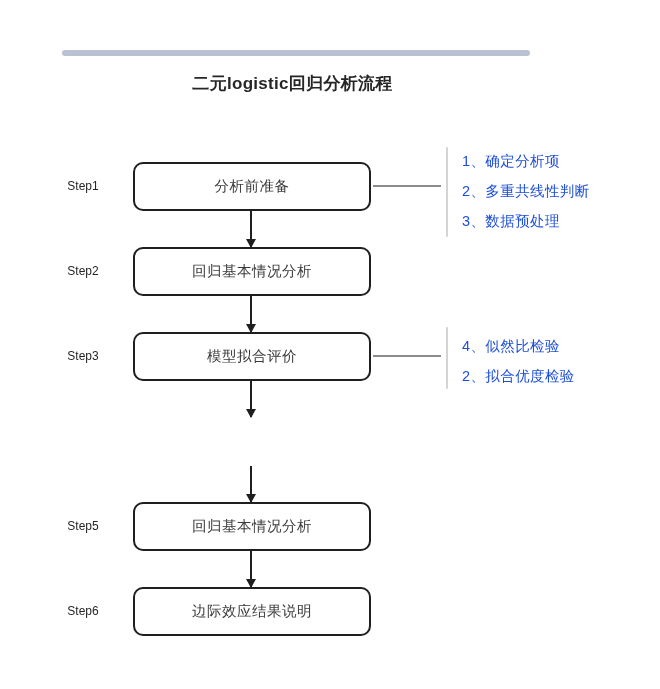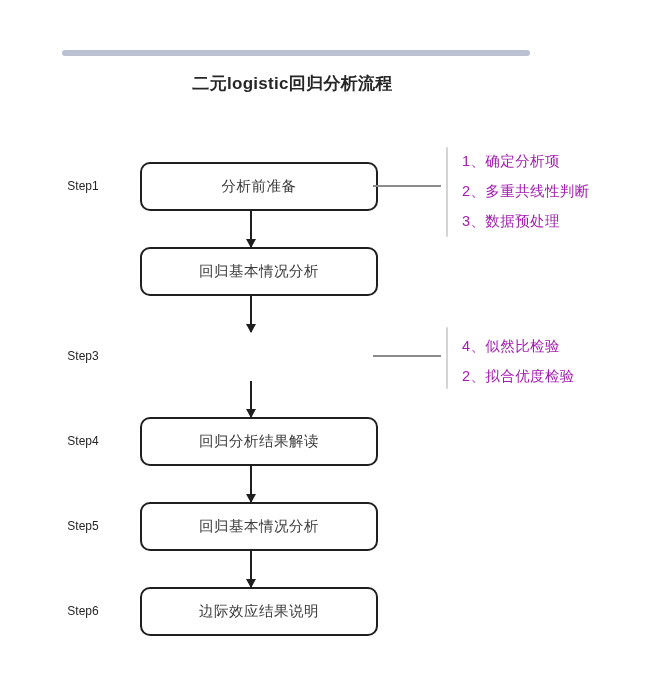--- a/index.html
+++ b/index.html
@@ -78,21 +78,20 @@
     top: 0;
     width: 238px;
     height: 49px;
     box-sizing: border-box;
     border: 2.2px solid #1f1f1f;
     border-radius: 10px;
     background: #ffffff;
     display: flex;
     align-items: center;
     justify-content: center;
-    margin-left: 7px;
   }
   .node-label {
     font-size: 14.5px;
     color: #3a3a3a;
     letter-spacing: 0.5px;
     white-space: nowrap;
   }
 
   
   .arrow {
@@ -133,21 +132,21 @@
     background: #d4d4d4;
     border-radius: 1px;
   }
   .annot-items {
     position: absolute;
     left: 89px;
     top: 0;
   }
   .annot-item {
     font-size: 14.5px;
-    color: #a21caf;
+    color: #1d4ed8;
     line-height: 30px;
     white-space: nowrap;
     letter-spacing: 0.4px;
   }
 </style>
 </head>
 <body>
 
 <div class="canvas">
 
@@ -168,46 +167,44 @@
       <div class="annot-stem" style="top:23px;"></div>
       <div class="annot-divider" style="top:-15px; height:90px;"></div>
       <div class="annot-items" style="top:-16px;">
         <div class="annot-item">1、确定分析项</div>
         <div class="annot-item">2、多重共线性判断</div>
         <div class="annot-item">3、数据预处理</div>
       </div>
     </div>
 
     <div class="row" style="top:247px;">
+      <div class="step-label">Step2</div>
       <div class="node">
         <span class="node-label">回归基本情况分析</span>
       </div>
     </div>
     <div class="arrow" style="top:296px;"></div>
 
     <div class="row" style="top:332px;">
       <div class="step-label">Step3</div>
+      <div class="node">
+        <span class="node-label">模型拟合评价</span>
+      </div>
     </div>
     <div class="arrow" style="top:381px;"></div>
 
     <div class="annot" style="top:332px;">
       <div class="annot-stem" style="top:23px;"></div>
       <div class="annot-divider" style="top:-5px; height:62px;"></div>
       <div class="annot-items" style="top:-1px;">
         <div class="annot-item">4、似然比检验</div>
         <div class="annot-item">2、拟合优度检验</div>
       </div>
     </div>
 
-    <div class="row" style="top:417px;">
-      <div class="step-label">Step4</div>
-      <div class="node">
-        <span class="node-label">回归分析结果解读</span>
-      </div>
-    </div>
     <div class="arrow" style="top:466px;"></div>
 
     <div class="row" style="top:502px;">
       <div class="step-label">Step5</div>
       <div class="node">
         <span class="node-label">回归基本情况分析</span>
       </div>
     </div>
     <div class="arrow" style="top:551px;"></div>
 

